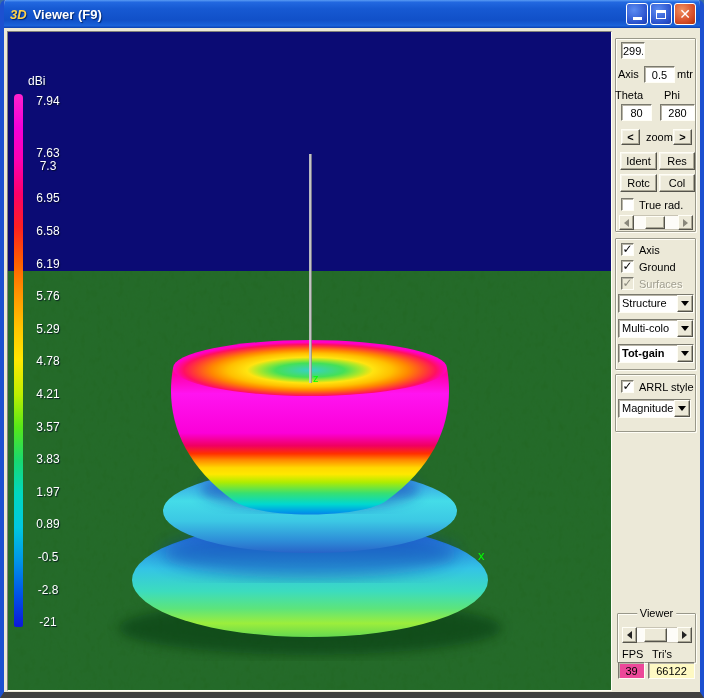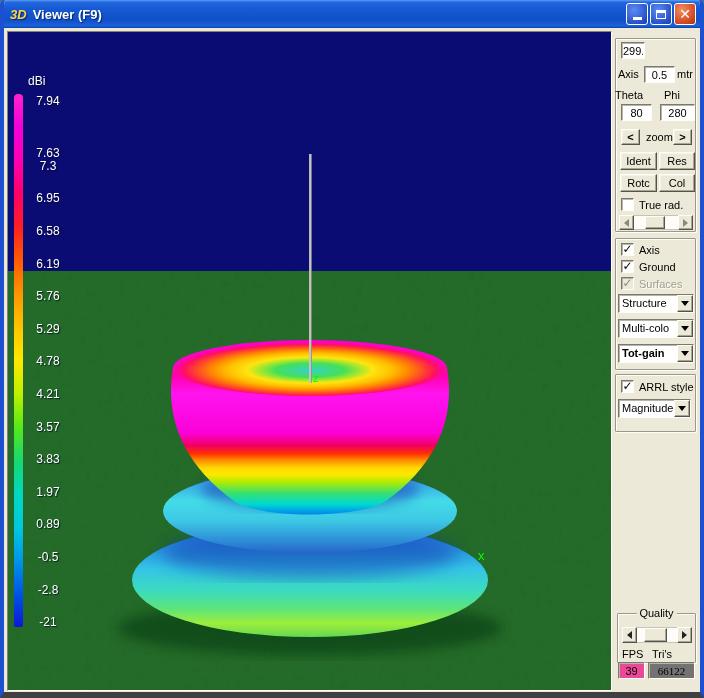--- a/index.html
+++ b/index.html
@@ -289,33 +289,33 @@
       <span class="pl" style="left:26px;top:353px;">ARRL style</span>
 
       <div class="dd" style="left:5px;top:371px;width:73px;">
         <span class="dd-text">Magnitude</span>
         <span class="dd-btn">
             <span class="tri-down"></span>
           </span>
       </div>
 
       <div class="groupbox" style="left:4px;top:585px;width:79px;height:50px;">
-        <span class="gb-legend">Quality</span>
+        <span class="gb-legend">Viewer</span>
       </div>
       <div class="hscroll" style="left:9px;top:599px;width:70px;height:16px;">
         <div class="sb-btn">
             <span class="tri-left"></span>
           </div>
         <div class="sb-track">
             <div class="sb-thumb" style="left:18%;width:58%;"></div>
           </div>
         <div class="sb-btn">
             <span class="tri-right"></span>
           </div>
       </div>
 
       <span class="pl" style="left:9px;top:620px;">FPS</span>
       <span class="pl" style="left:39px;top:620px;">Tri's</span>
       <input class="field" style="left: 5px; top: 634px; width: 27px; background: #ec4899;" value="39">
-      <input class="field" style="left: 35px; top: 634px; width: 47px; background: #737373; font-family: Liberation Serif, serif;" value="66122">
+      <input class="field" style="left: 35px; top: 634px; width: 47px; background: #fef9c3;" value="66122">
     </div>
   </div>
 </div>
 
 </body></html>

